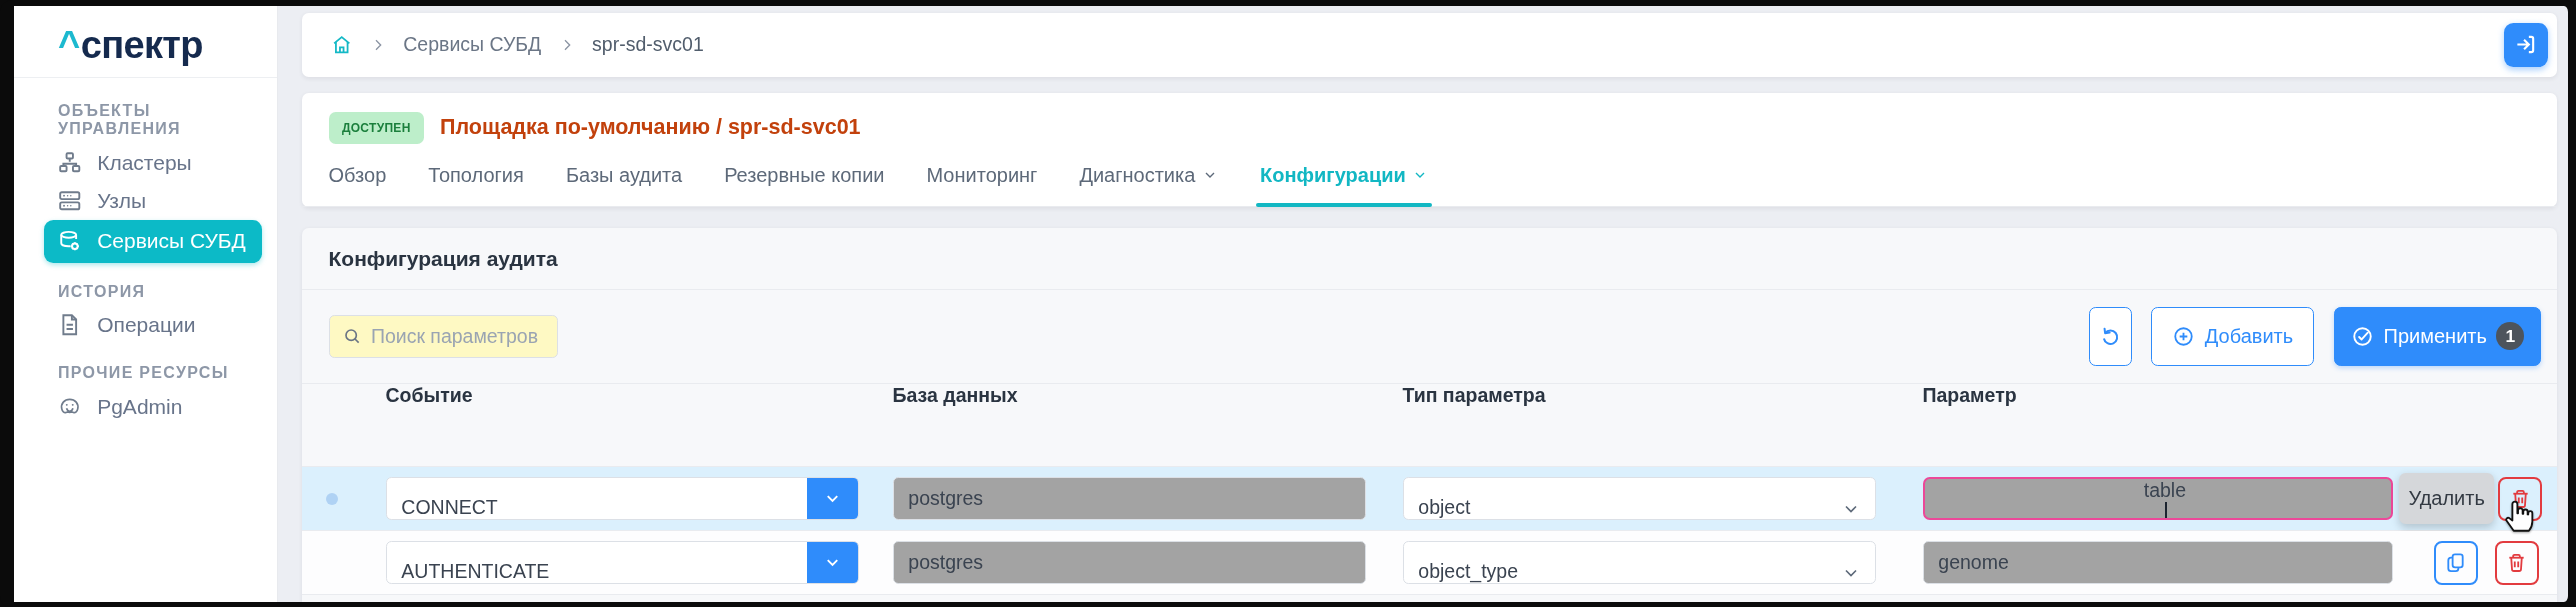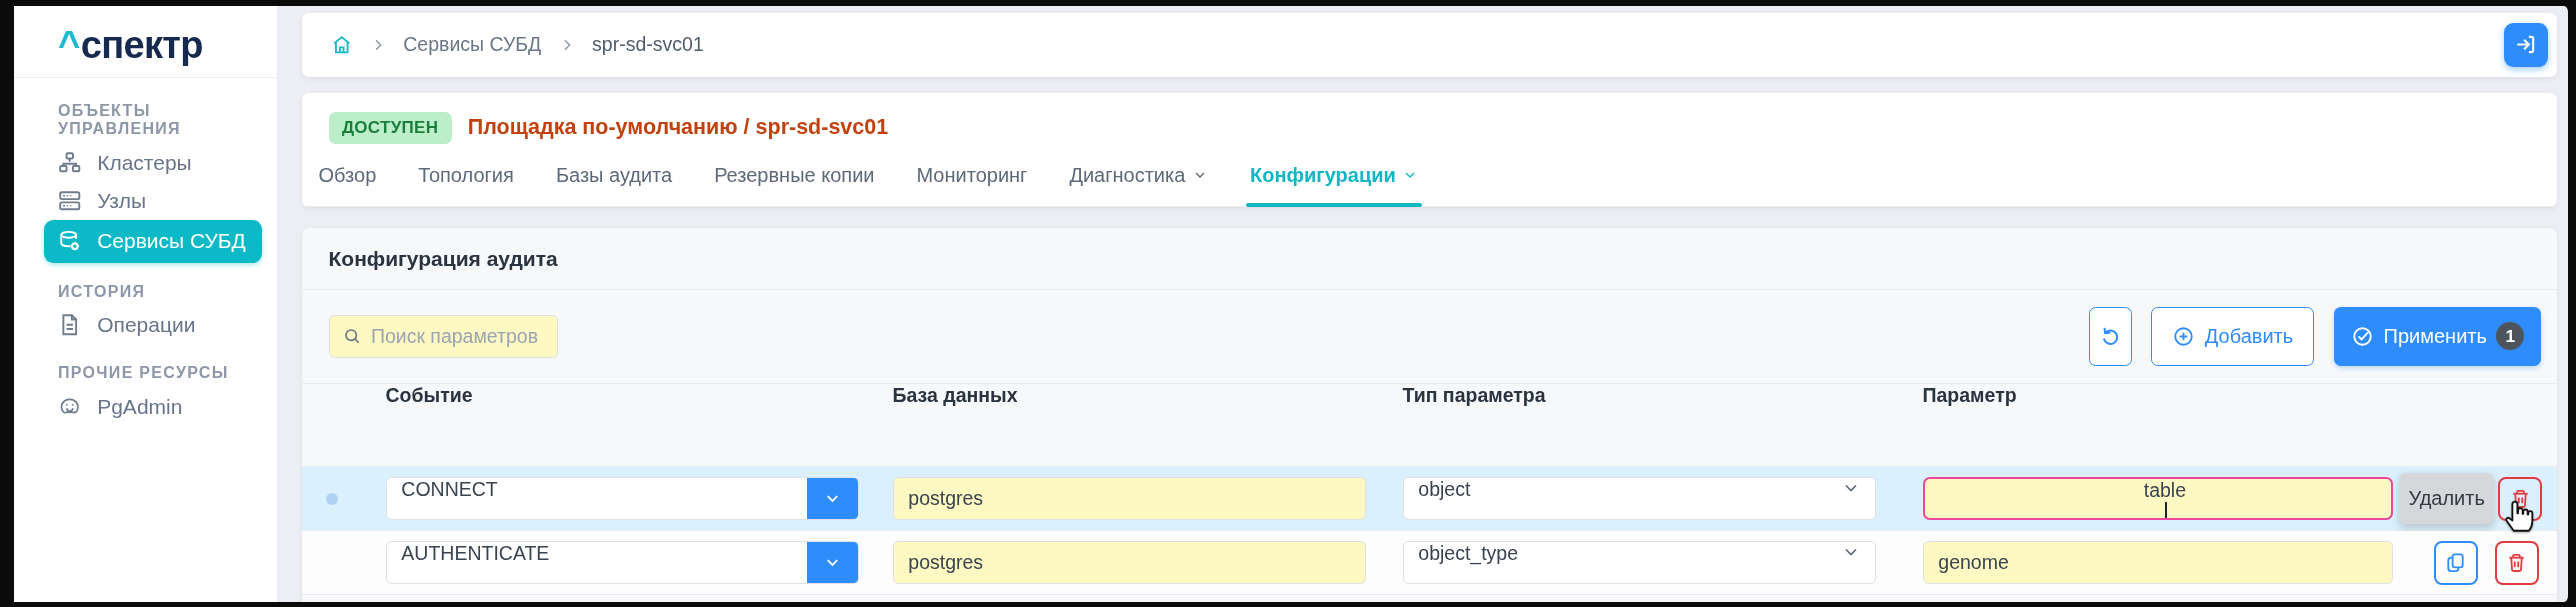--- a/index.html
+++ b/index.html
@@ -84,26 +84,26 @@
 
   .tabs-card {
     margin-top: 16px; background: #fff; border-radius: 6.7px;
     box-shadow: 0 1.3px 4px rgba(27,35,48,.07);
     padding-top: 19px;
   }
   .status-row { display: flex; align-items: center; gap: 16px; padding: 0 27px; height: 32px; }
   .status-badge {
     height: 32px; padding: 0 13.4px; border-radius: 6.7px;
     background: #BDEECA; color: #1B7F3C;
-    font-size: 17px; font-weight: 700; letter-spacing: 0.3px;
+    font-size: 12px; font-weight: 700; letter-spacing: 0.3px;
     display: inline-flex; align-items: center;
   }
   .page-title { font-size: 21.5px; font-weight: 600; color: #c2410c; }
   .tabs {
-    display: flex; gap: 42px; padding: 0 17px; margin-top: 20px;
+    display: flex; gap: 42px; padding: 0 27px; margin-top: 20px;
     border-bottom: 1.3px solid #E9EBEF;
   }
   .tab {
     position: relative; padding-bottom: 19px;
     font-size: 20px; font-weight: 500; color: #5D6979;
     display: inline-flex; align-items: center; gap: 6.7px; cursor: pointer;
     white-space: nowrap;
   }
   .tab .tchev { width: 16px; height: 16px; display: inline-flex; }
   .tab .tchev svg { width: 100%; height: 100%; }
@@ -167,33 +167,33 @@
   .c1 { width: 473px; flex: 0 0 473px; margin-right: 34px; }
   .c2 { width: 473px; flex: 0 0 473px; margin-right: 37px; }
   .c3 { width: 473px; flex: 0 0 473px; margin-right: 47px; }
   .c4 { width: 470px; flex: 0 0 470px; }
   .trow { display: flex; align-items: center; height: 64px; border-bottom: 1.3px solid #E9EBEF; background: #FDFDFE; }
   .trow.modified { background: #DBF0FD; }
   .mod-dot { width: 12px; height: 12px; border-radius: 50%; background: #AFD2F4; margin-left: 24px; }
 
   .sel {
     height: 43px; background: #fff; border: 1.3px solid #DCE0E6; border-radius: 5.4px;
-    display: flex; align-items: flex-start; overflow: hidden; cursor: pointer;
+    display: flex; align-items: flex-end; overflow: hidden; cursor: pointer;
   }
   .sel .val { padding-left: 14.8px; font-size: 19.5px; color: #3A4350; }
   .chev-box {
     margin-left: auto; width: 51px; height: 100%; background: #2F8CFB;
     display: flex; align-items: center; justify-content: center; color: #fff;
   }
   .chev-box svg { width: 19px; height: 19px; }
   .chev-gray { margin-left: auto; margin-right: 13.4px; color: #5D6979; display: inline-flex; }
   .chev-gray svg { width: 20px; height: 20px; }
 
   .fin {
-    height: 43px; background: #fef9c3; border: 1.3px solid #DCE0E6; border-radius: 5.4px;
+    height: 43px; background: #a3a3a3; border: 1.3px solid #DCE0E6; border-radius: 5.4px;
     display: flex; align-items: center; padding-left: 14.8px;
     font-size: 19.5px; color: #3A4350; cursor: text; text-align: center;
   }
   .fin.focused { border: 2px solid #ec4899; border-radius: 6.7px; flex-direction: column; }
   .caret-bar { display: inline-block; width: 2px; height: 25.5px; background: #1c2430; margin-left: 2px; }
 
   .tooltip {
     margin-left: 6.7px; width: 95px; height: 51px; flex: 0 0 95px;
     background: #D5D7DA; border-radius: 6.7px;
     display: flex; align-items: center; justify-content: center;

